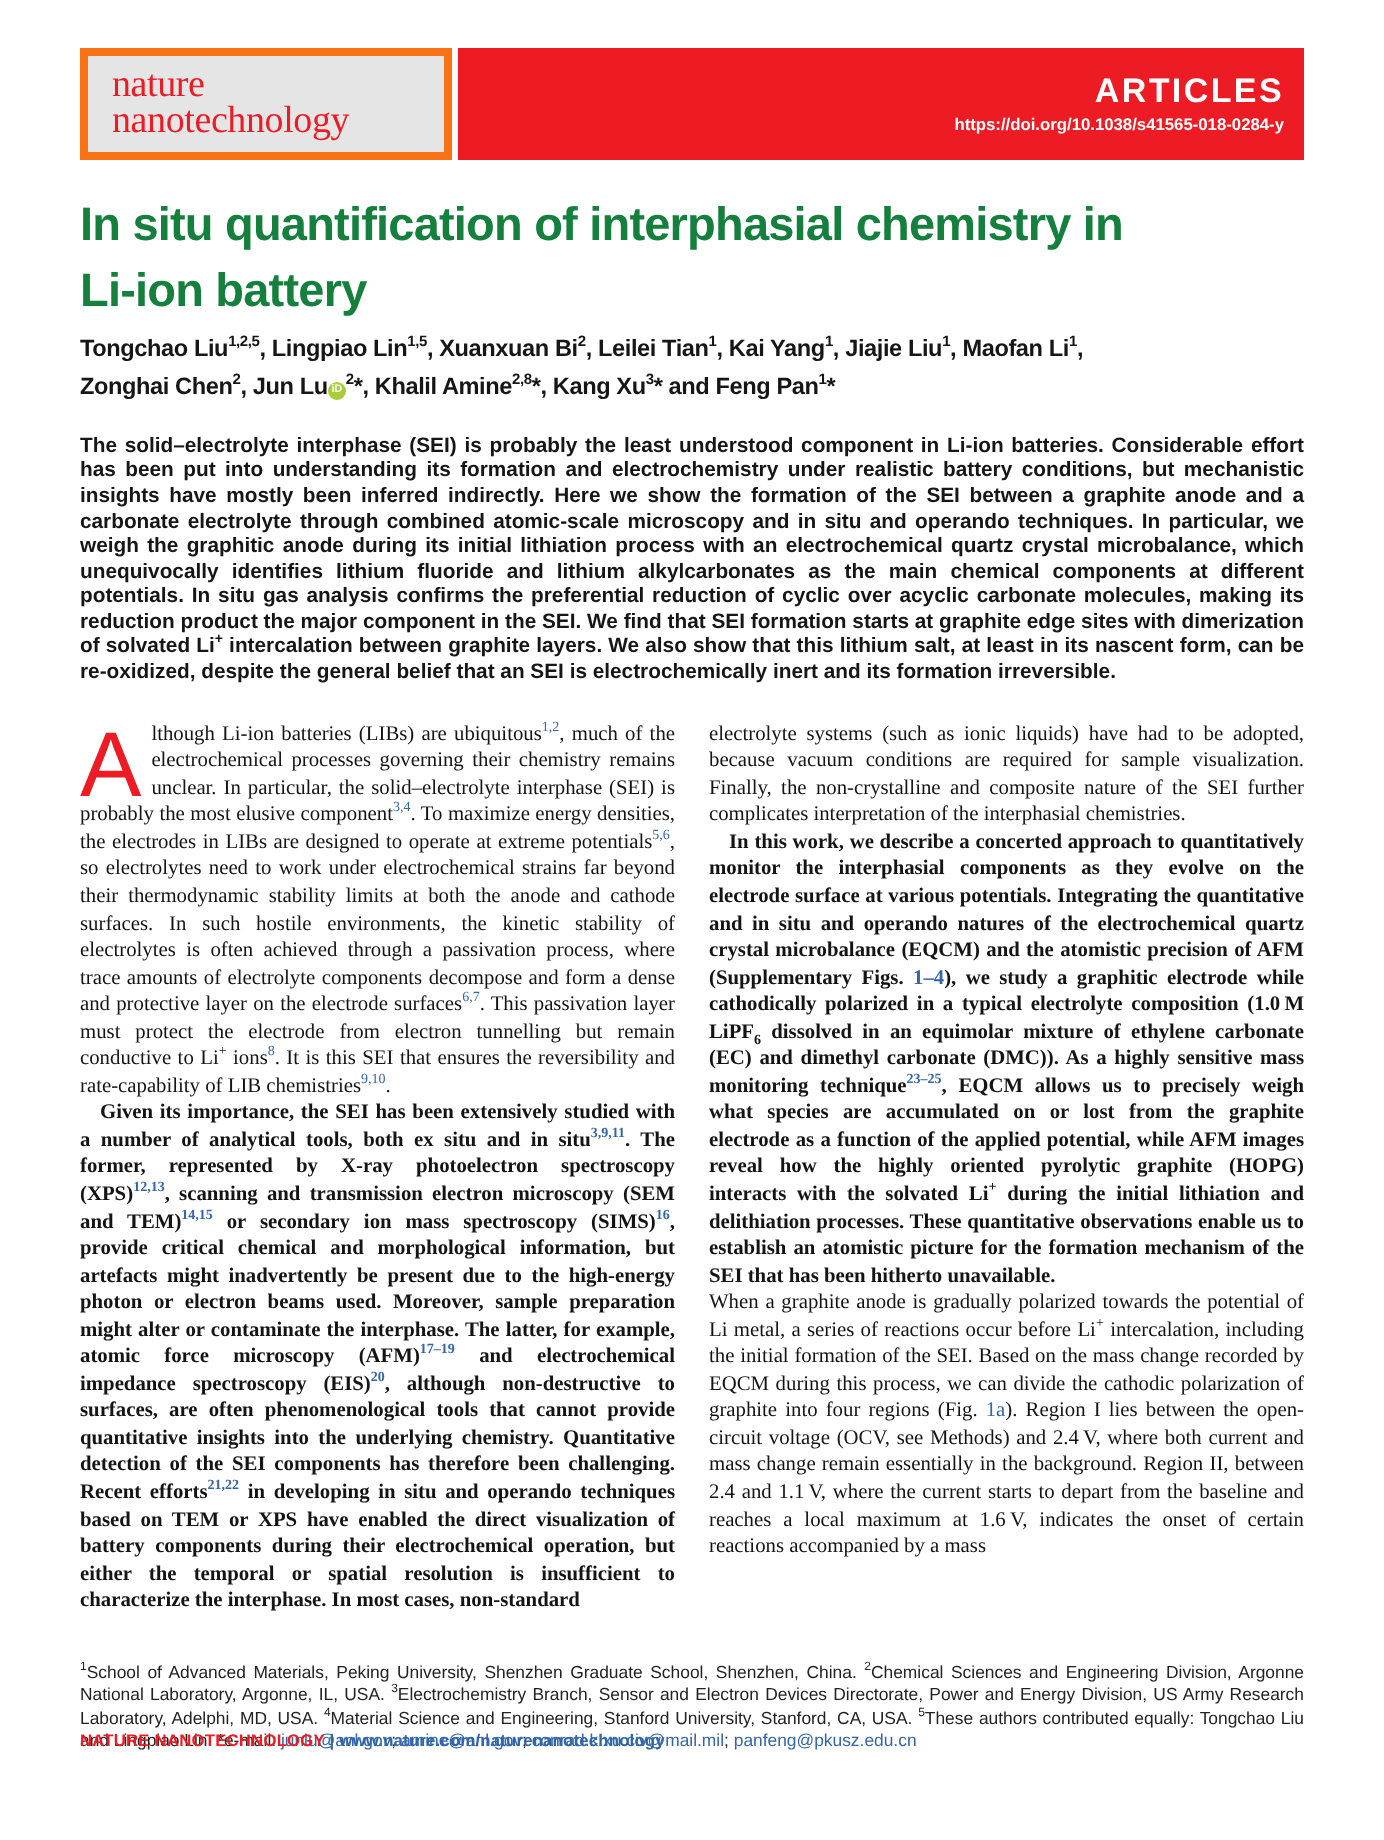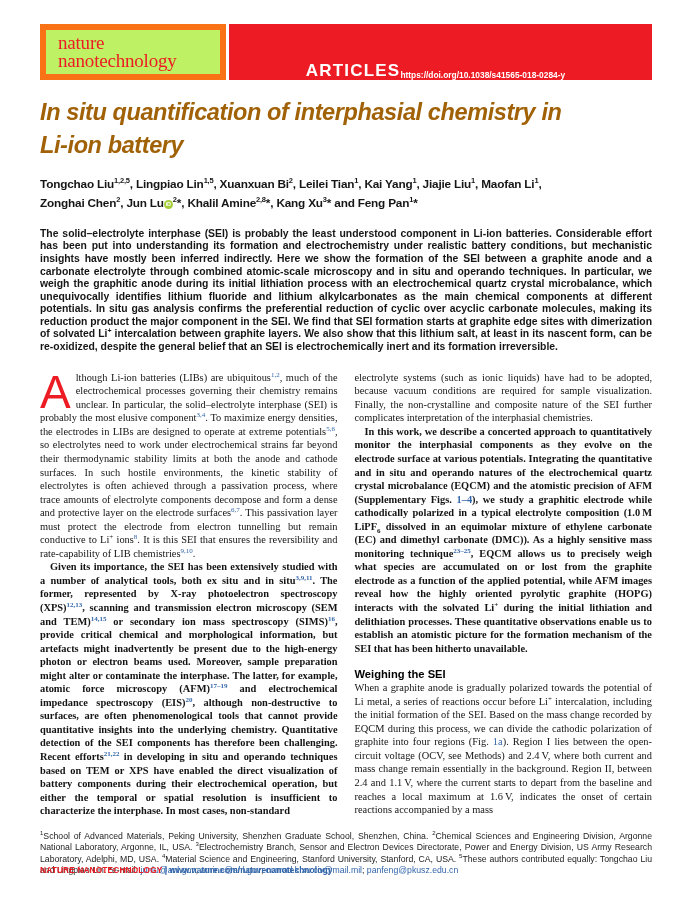--- a/index.html
+++ b/index.html
@@ -14,55 +14,54 @@
   .page {
     width: 692px; height: 920px;
     padding: 24px 40px 0 40px;
     position: relative;
   }
 
   
   .header { display: flex; height: 56px; }
   .logo-box {
     width: 186px; height: 56px;
-    border: 6px solid #f97316;
-    background: #bef264;
+    border: 4px solid #f97316;
+    background: #e5e5e5;
     display: flex; flex-direction: column; justify-content: center;
     padding-left: 12px;
     flex-shrink: 0;
   }
   .logo-text {
     font-family: "Liberation Serif", serif;
     color: #ed1c24;
     font-size: 19px; line-height: 18px;
     letter-spacing: -0.2px;
   }
   .banner {
     flex: 1; margin-left: 3px;
     background: #ed1c24;
     color: #fff;
-    display: flex; 
+    display: flex; flex-direction: column;
     align-items: flex-end; justify-content: center;
     padding-right: 10px;
   }
   .banner-title {
     font-size: 17px; font-weight: bold; letter-spacing: 1.2px;
     line-height: 18px;
   }
   .banner-doi { font-size: 8.4px; font-weight: bold; margin-top: 2px; }
 
   
   .title {
     font-size: 23.5px; font-weight: bold;
     line-height: 33px; letter-spacing: -0.4px;
-    color: #a16207;
-    font-style: italic;
+    color: #15803d;
   }
   .authors {
-    margin-top: 13px;
+    margin-top: 3px;
     font-size: 11.8px; font-weight: bold;
     line-height: 19px; letter-spacing: -0.2px;
     color: #161616;
   }
   .authors sup { font-size: 7.5px; }
 
   
   .abstract {
     margin-top: 15px;
     font-size: 10.4px; font-weight: bold;
@@ -148,21 +147,20 @@
   <div class="abstract">The solid–electrolyte interphase (SEI) is probably the least understood component in Li-ion batteries. Considerable effort has been put into understanding its formation and electrochemistry under realistic battery conditions, but mechanistic insights have mostly been inferred indirectly. Here we show the formation of the SEI between a graphite anode and a carbonate electrolyte through combined atomic-scale microscopy and in situ and operando techniques. In particular, we weigh the graphitic anode during its initial lithiation process with an electrochemical quartz crystal microbalance, which unequivocally identifies lithium fluoride and lithium alkylcarbonates as the main chemical components at different potentials. In situ gas analysis confirms the preferential reduction of cyclic over acyclic carbonate molecules, making its reduction product the major component in the SEI. We find that SEI formation starts at graphite edge sites with dimerization of solvated Li<sup>+</sup> intercalation between graphite layers. We also show that this lithium salt, at least in its nascent form, can be re-oxidized, despite the general belief that an SEI is electrochemically inert and its formation irreversible.</div>
 
   <div class="body-columns">
     <div class="col">
         <p><span class="dropcap">A</span>lthough Li-ion batteries (LIBs) are ubiquitous<sup class="ref">1,2</sup>, much of the electrochemical processes governing their chemistry remains unclear. In particular, the solid–electrolyte interphase (SEI) is probably the most elusive component<sup class="ref">3,4</sup>. To maximize energy densities, the electrodes in LIBs are designed to operate at extreme potentials<sup class="ref">5,6</sup>, so electrolytes need to work under electrochemical strains far beyond their thermodynamic stability limits at both the anode and cathode surfaces. In such hostile environments, the kinetic stability of electrolytes is often achieved through a passivation process, where trace amounts of electrolyte components decompose and form a dense and protective layer on the electrode surfaces<sup class="ref">6,7</sup>. This passivation layer must protect the electrode from electron tunnelling but remain conductive to Li<sup>+</sup> ions<sup class="ref">8</sup>. It is this SEI that ensures the reversibility and rate-capability of LIB chemistries<sup class="ref">9,10</sup>.</p>
         <p class="indent">Given its importance, the SEI has been extensively studied with a number of analytical tools, both ex situ and in situ<sup class="ref">3,9,11</sup>. The former, represented by X-ray photoelectron spectroscopy (XPS)<sup class="ref">12,13</sup>, scanning and transmission electron microscopy (SEM and TEM)<sup class="ref">14,15</sup> or secondary ion mass spectroscopy (SIMS)<sup class="ref">16</sup>, provide critical chemical and morphological information, but artefacts might inadvertently be present due to the high-energy photon or electron beams used. Moreover, sample preparation might alter or contaminate the interphase. The latter, for example, atomic force microscopy (AFM)<sup class="ref">17–19</sup> and electrochemical impedance spectroscopy (EIS)<sup class="ref">20</sup>, although non-destructive to surfaces, are often phenomenological tools that cannot provide quantitative insights into the underlying chemistry. Quantitative detection of the SEI components has therefore been challenging. Recent efforts<sup class="ref">21,22</sup> in developing in situ and operando techniques based on TEM or XPS have enabled the direct visualization of battery components during their electrochemical operation, but either the temporal or spatial resolution is insufficient to characterize the interphase. In most cases, non-standard</p>
       </div>
     <div class="col">
         <p>electrolyte systems (such as ionic liquids) have had to be adopted, because vacuum conditions are required for sample visualization. Finally, the non-crystalline and composite nature of the SEI further complicates interpretation of the interphasial chemistries.</p>
         <p class="indent">In this work, we describe a concerted approach to quantitatively monitor the interphasial components as they evolve on the electrode surface at various potentials. Integrating the quantitative and in situ and operando natures of the electrochemical quartz crystal microbalance (EQCM) and the atomistic precision of AFM (Supplementary Figs. <span class="link">1–4</span>), we study a graphitic electrode while cathodically polarized in a typical electrolyte composition (1.0 M LiPF<sub>6</sub> dissolved in an equimolar mixture of ethylene carbonate (EC) and dimethyl carbonate (DMC)). As a highly sensitive mass monitoring technique<sup class="ref">23–25</sup>, EQCM allows us to precisely weigh what species are accumulated on or lost from the graphite electrode as a function of the applied potential, while AFM images reveal how the highly oriented pyrolytic graphite (HOPG) interacts with the solvated Li<sup>+</sup> during the initial lithiation and delithiation processes. These quantitative observations enable us to establish an atomistic picture for the formation mechanism of the SEI that has been hitherto unavailable.</p>
-        <h2>Weighing the SEI</h2>
         <p>When a graphite anode is gradually polarized towards the potential of Li metal, a series of reactions occur before Li<sup>+</sup> intercalation, including the initial formation of the SEI. Based on the mass change recorded by EQCM during this process, we can divide the cathodic polarization of graphite into four regions (Fig. <span class="link">1a</span>). Region I lies between the open-circuit voltage (OCV, see Methods) and 2.4 V, where both current and mass change remain essentially in the background. Region II, between 2.4 and 1.1 V, where the current starts to depart from the baseline and reaches a local maximum at 1.6 V, indicates the onset of certain reactions accompanied by a mass</p>
       </div>
   </div>
 
   <div class="footnotes"><sup>1</sup>School of Advanced Materials, Peking University, Shenzhen Graduate School, Shenzhen, China. <sup>2</sup>Chemical Sciences and Engineering Division, Argonne National Laboratory, Argonne, IL, USA. <sup>3</sup>Electrochemistry Branch, Sensor and Electron Devices Directorate, Power and Energy Division, US Army Research Laboratory, Adelphi, MD, USA. <sup>4</sup>Material Science and Engineering, Stanford University, Stanford, CA, USA. <sup>5</sup>These authors contributed equally: Tongchao Liu and Lingpiao Lin. *e-mail: <span class="link">junlu@anl.gov</span>; <span class="link">amine@anl.gov</span>; <span class="link">conrad.k.xu.civ@mail.mil</span>; <span class="link">panfeng@pkusz.edu.cn</span></div>
 
   <div class="footer">
     <span class="journal">NATURE NANOTECHNOLOGY</span>
     <span class="site">| www.nature.com/naturenanotechnology</span>
   </div>

